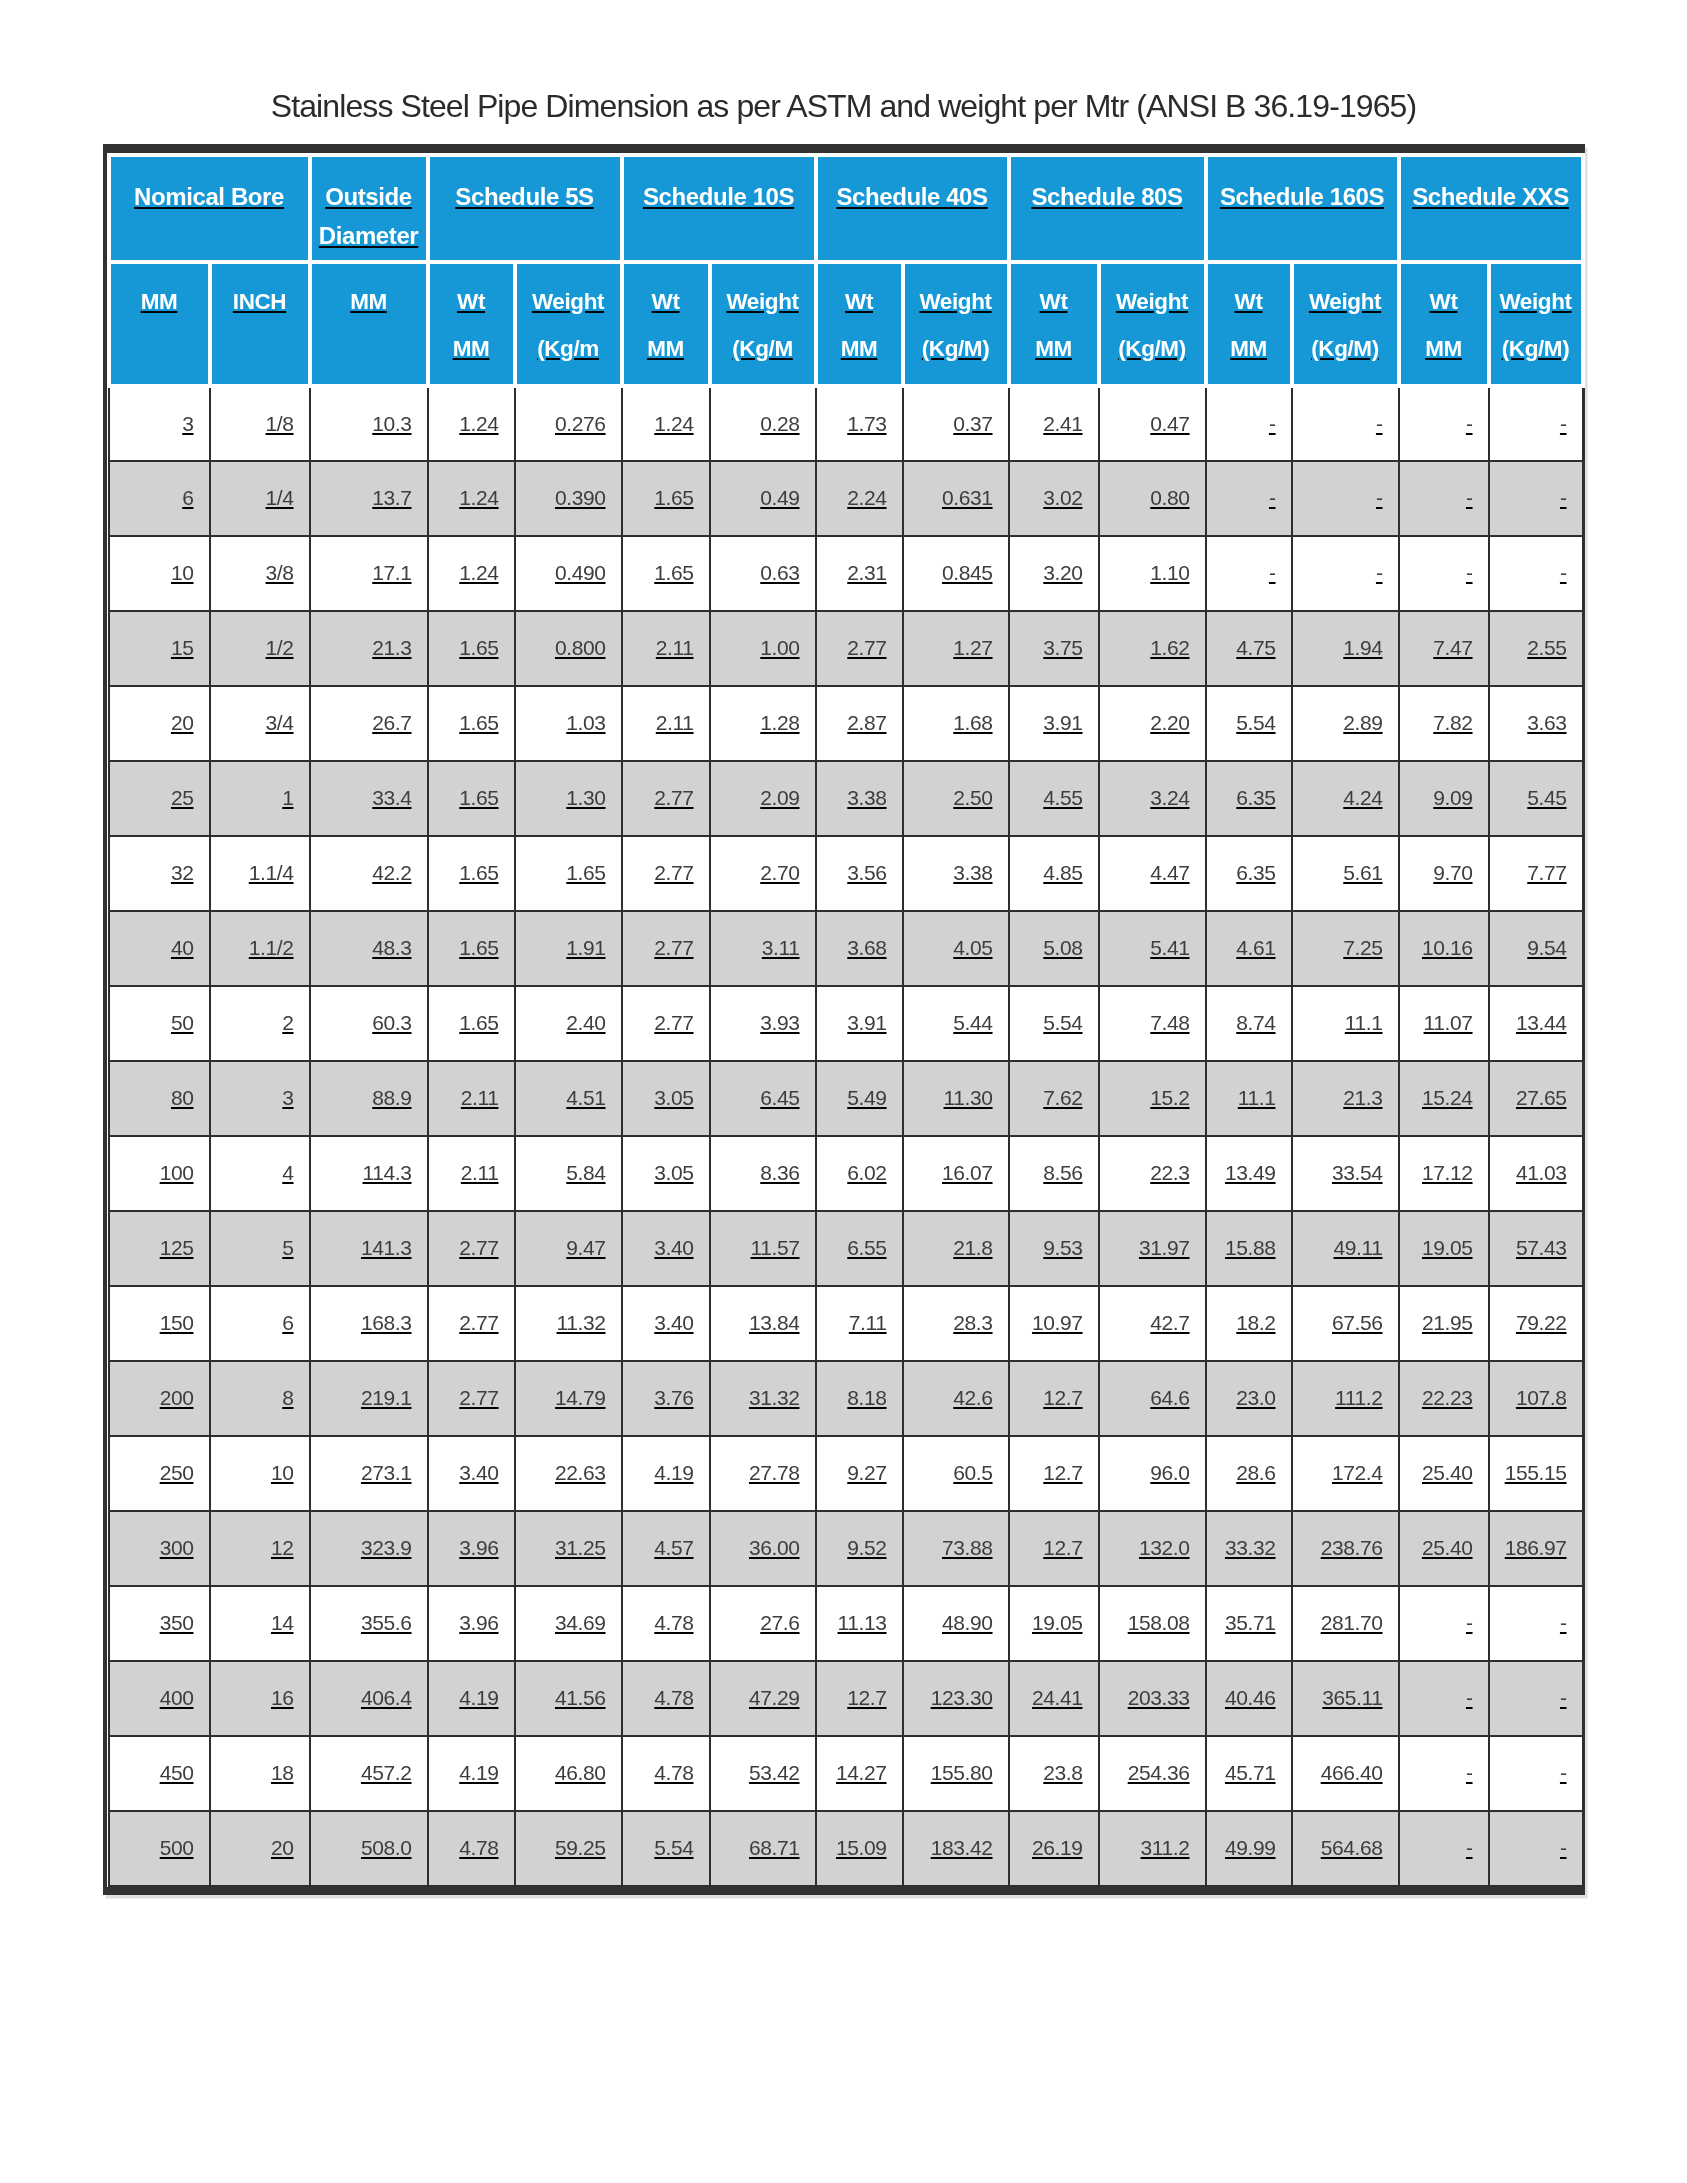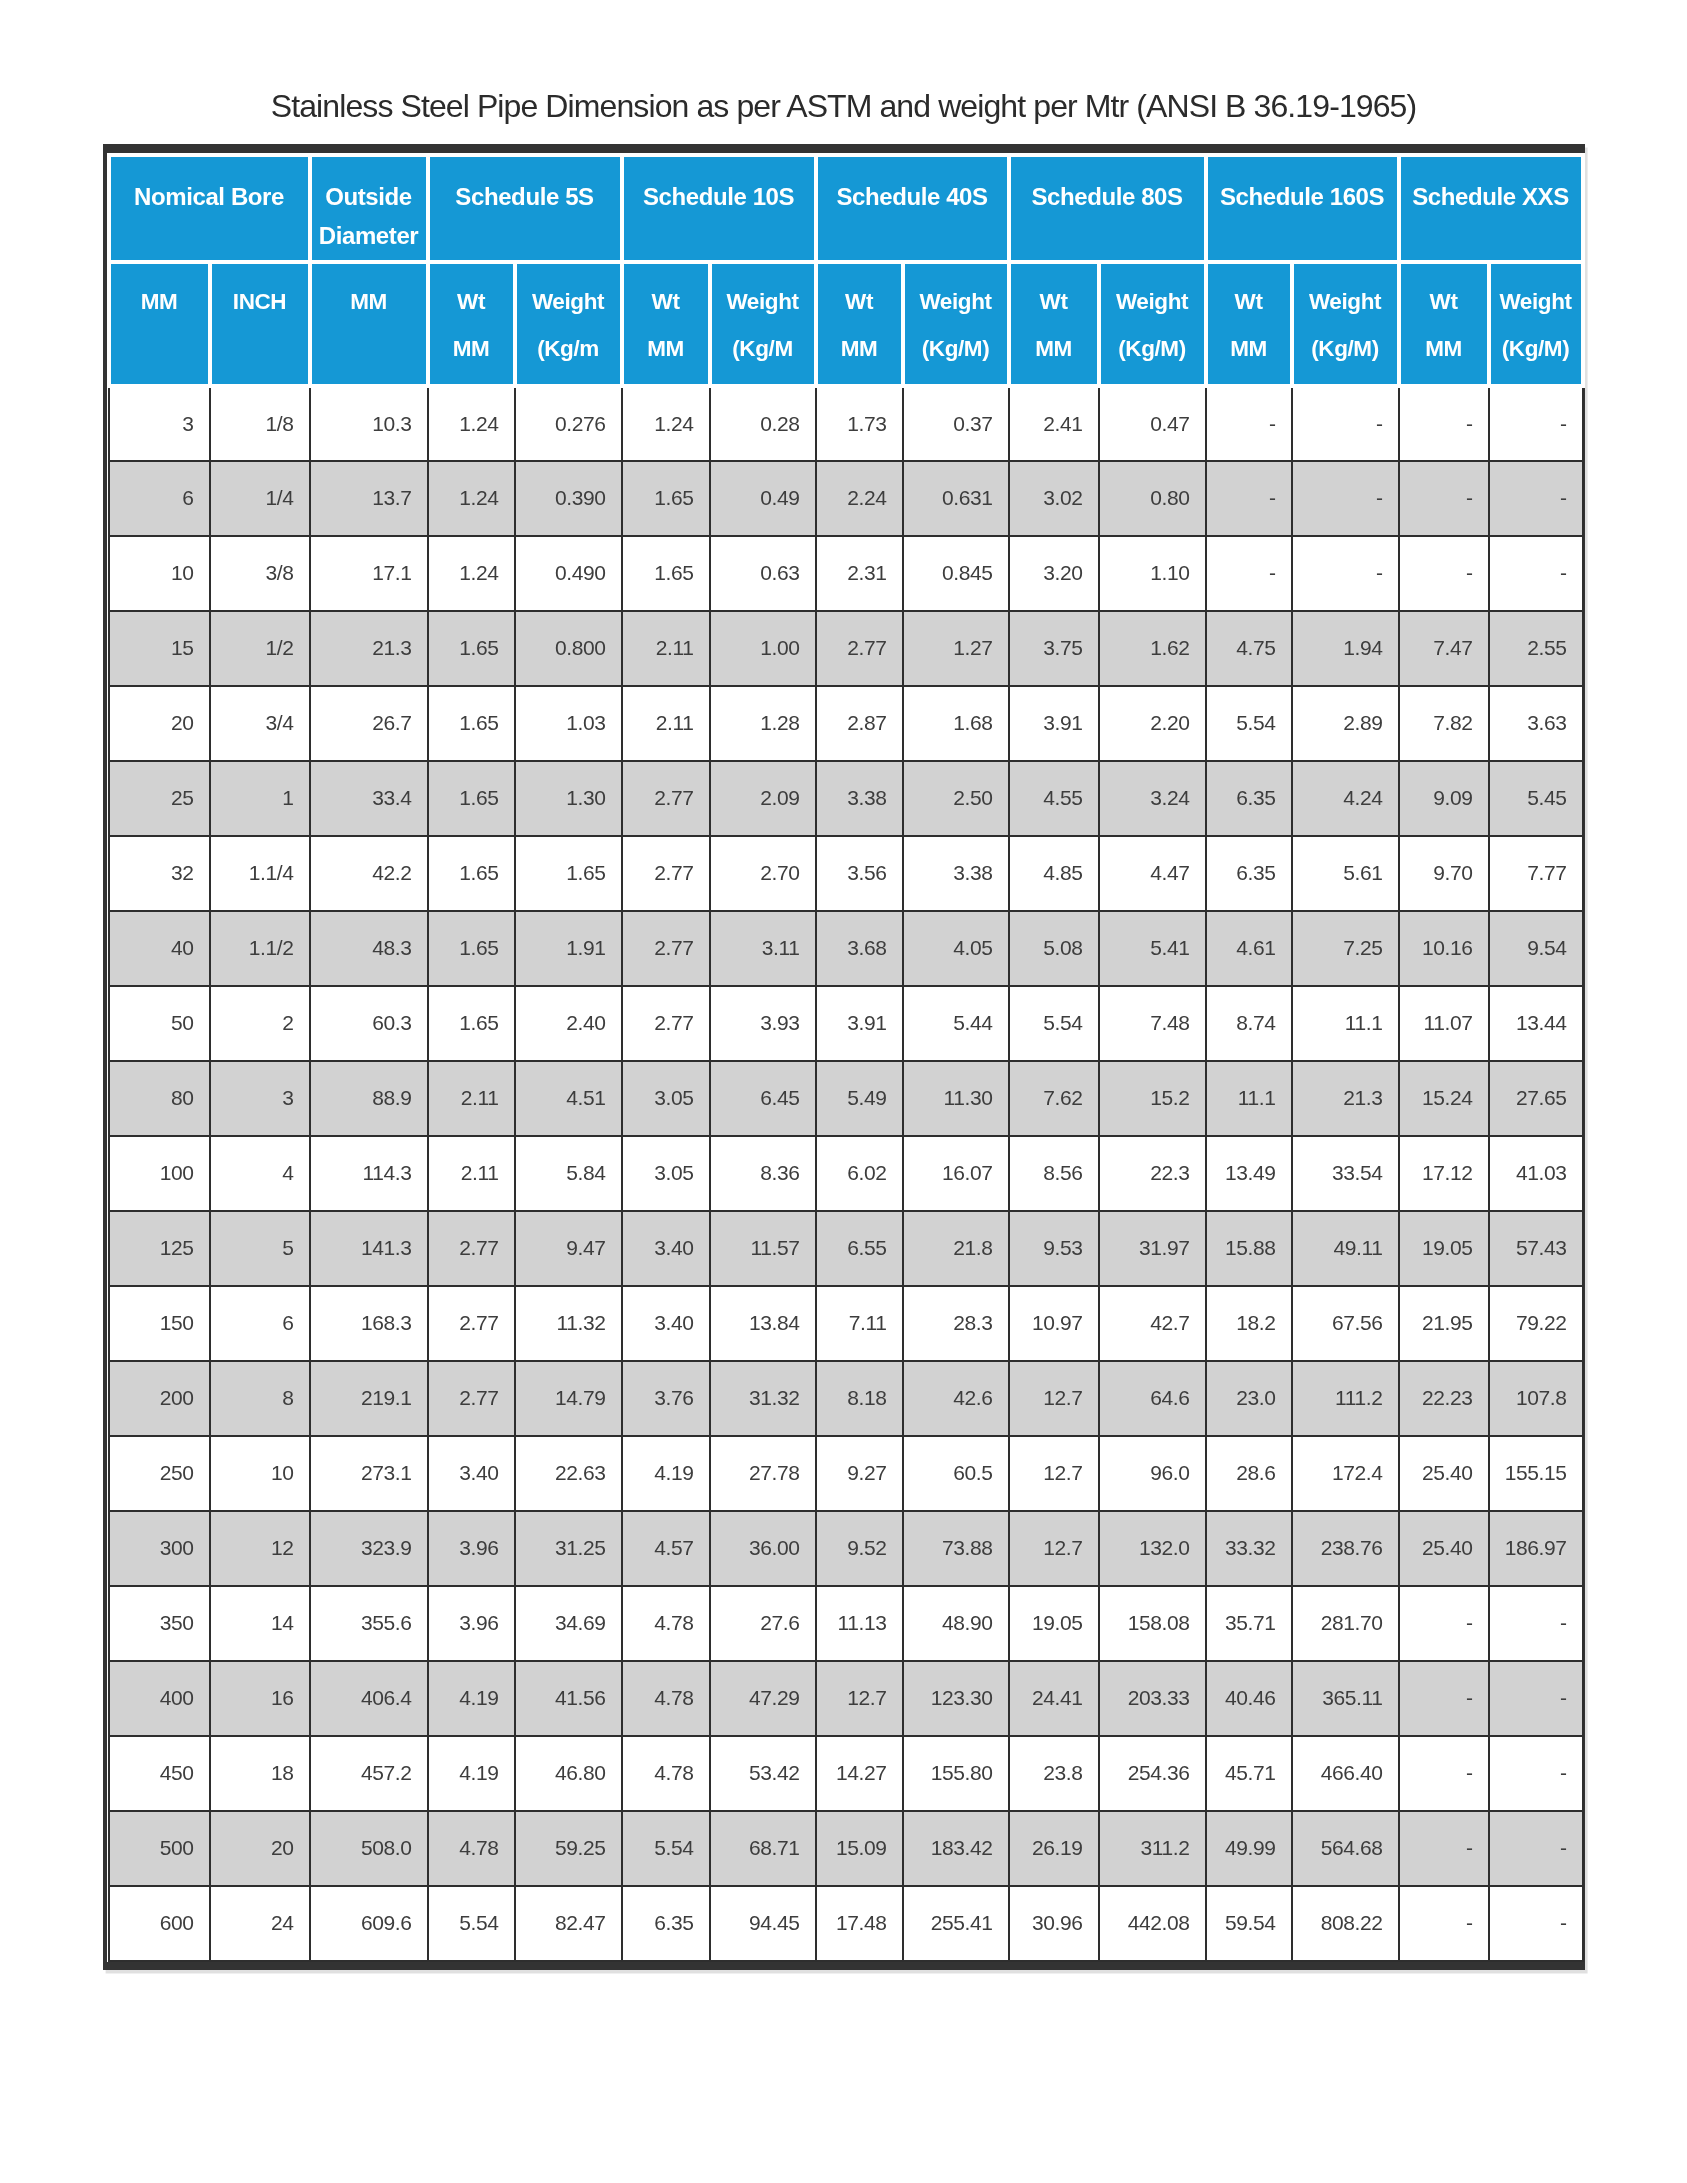--- a/index.html
+++ b/index.html
@@ -36,20 +36,21 @@
     border: 4.4px solid var(--frame);
     border-top-width: 9.7px;
     border-bottom-width: 8px;
     box-shadow: 2.6px 3.5px 0 rgba(0,0,0,0.12);
     background: #fff;
   }
   table {
     width: 100%;
     border-collapse: collapse;
     table-layout: fixed;
+    text-decoration: underline;
   }
   thead th {
     background: var(--header-bg);
     color: var(--header-text);
     border: 4px solid #ffffff;
     text-align: center;
     vertical-align: top;
     font-weight: bold;
   }
   thead tr.group-row th {
@@ -512,34 +513,17 @@
             <td>68.71</td>
             <td>15.09</td>
             <td>183.42</td>
             <td>26.19</td>
             <td>311.2</td>
             <td>49.99</td>
             <td>564.68</td>
             <td>-</td>
             <td>-</td>
           </tr>
-          <tr>
-            <td>600</td>
-            <td>24</td>
-            <td>609.6</td>
-            <td>5.54</td>
-            <td>82.47</td>
-            <td>6.35</td>
-            <td>94.45</td>
-            <td>17.48</td>
-            <td>255.41</td>
-            <td>30.96</td>
-            <td>442.08</td>
-            <td>59.54</td>
-            <td>808.22</td>
-            <td>-</td>
-            <td>-</td>
-          </tr>
         </tbody>
     </table>
   </div>
 </div>
 
 
 </body></html>

